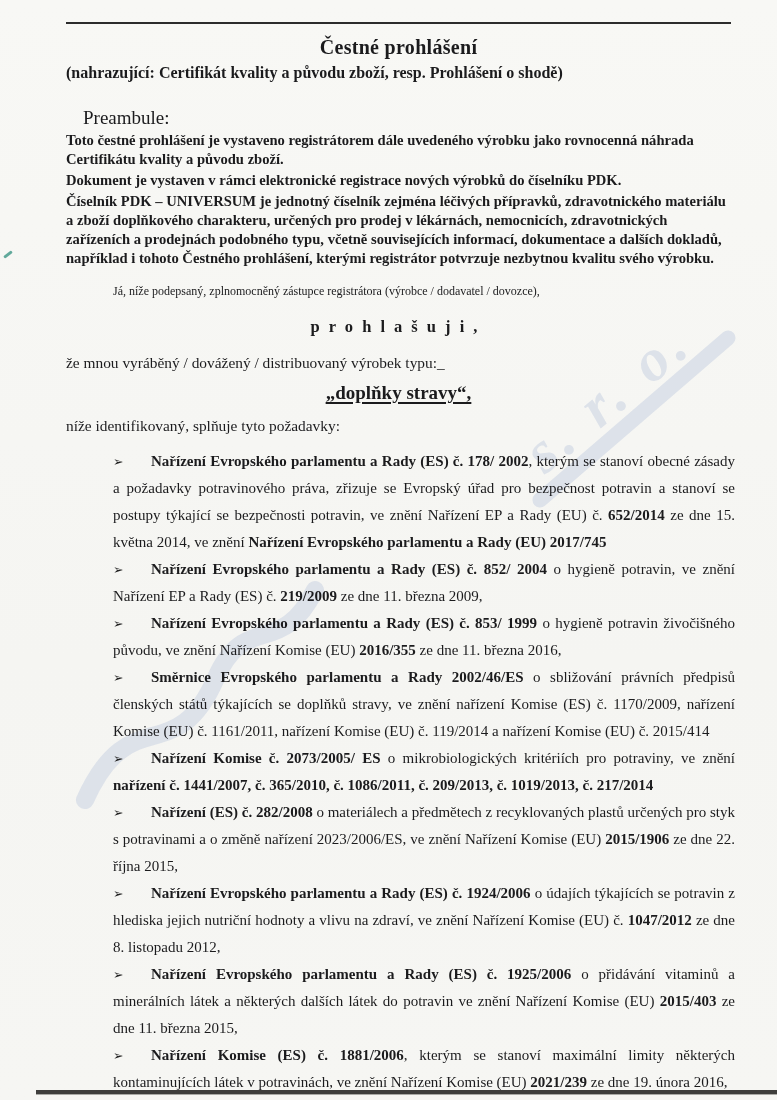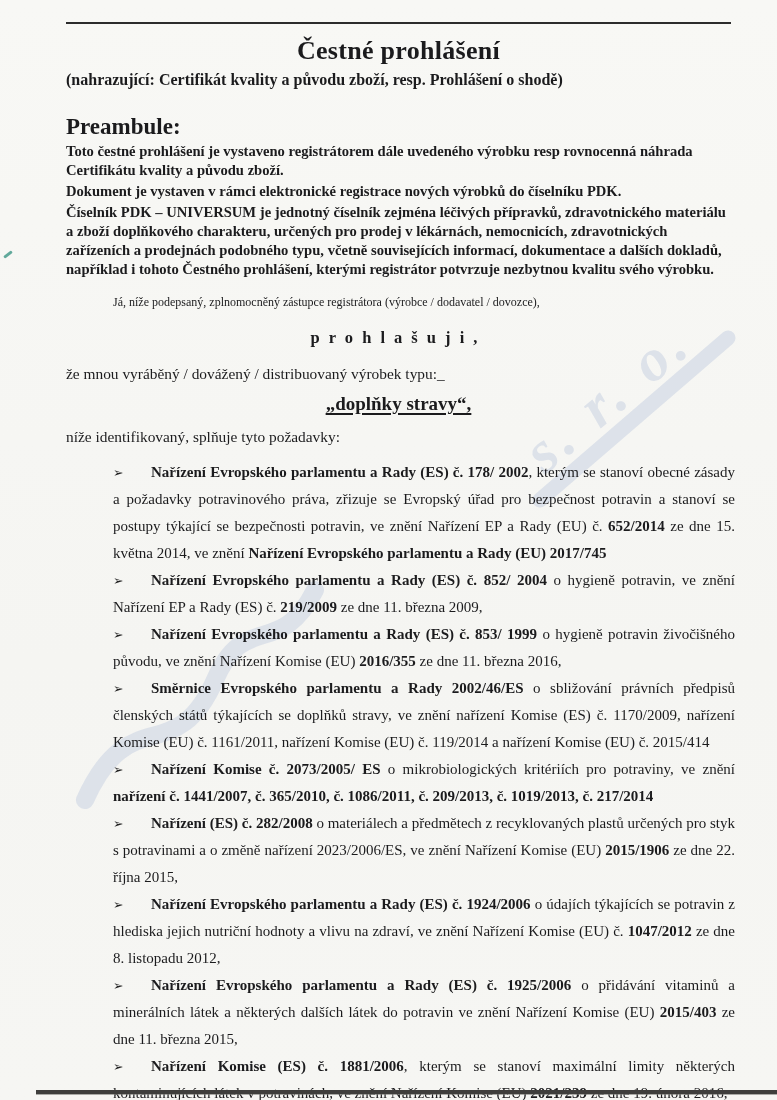--- a/index.html
+++ b/index.html
@@ -9,23 +9,23 @@
     font-family:"Liberation Serif","DejaVu Serif",serif; color:#1b1b1d;
     overflow:hidden;
   }
   .watermark { position:absolute; inset:0; z-index:0; pointer-events:none; }
   .content { position:relative; z-index:1; padding:8px 46px 0 66px; }
   .doc-code {
     text-align:right; font-family:"Liberation Sans","DejaVu Sans",sans-serif;
     font-style:italic; font-size:15px; letter-spacing:.4px; color:#222; padding-right:2px;
   }
   .head-rule { border:none; border-top:2px solid #2c2c2c; margin:14px 0 0 0; height:0; }
-  .title { text-align:center; font-size:26px; font-weight:bold; margin:12px 0 0; letter-spacing:.3px; }
+  .title { text-align:center; font-size:20px; font-weight:bold; margin:12px 0 0; letter-spacing:.3px; }
   .subtitle { font-size:16px; font-weight:bold; margin:5px 0 0; }
-  .pre-h { font-size:23px; font-weight:bold; margin:25px 0 0; }
+  .pre-h { font-size:19px; font-weight:normal; margin:25px 17px 0; }
   .pre-p { font-weight:bold; font-size:14.6px; line-height:19px; margin:2px 0 0; max-width:662px; }
   .intro { font-size:12px; margin:16px 0 0 47px; }
   .verb { text-align:center; font-weight:bold; font-size:16.5px; letter-spacing:.55em; margin:18px 0 0; }
   .typ { font-size:15.4px; margin:17px 0 0; }
   .product { text-align:center; font-size:19px; font-weight:bold; margin:10px 0 0; }
   .product .u { text-decoration:underline; text-decoration-thickness:2px; text-underline-offset:3px; }
   .req-intro { font-size:15.4px; margin:13px 0 0; }
   .reqs { margin:13px 0 0 47px; width:622px; font-size:15px; line-height:27px; text-align:justify; }
   .req { margin:0; }
   .req .marker { display:inline-block; width:38px; font-family:"DejaVu Sans",sans-serif; font-size:12.5px; color:#222; }
@@ -51,21 +51,21 @@
     </g>
     <text transform="translate(545,475) rotate(-40)" font-family="Liberation Serif, serif" font-style="italic" font-weight="bold" font-size="60" letter-spacing="6" fill="#c9d2e2" opacity="0.55">s. r. o.</text>
   </svg>
 
   <div class="content">
     <hr class="head-rule">
     <h1 class="title">Čestné prohlášení</h1>
     <div class="subtitle">(nahrazující: Certifikát kvality a původu zboží, resp. Prohlášení o shodě)</div>
 
     <h2 class="pre-h">Preambule:</h2>
-    <p class="pre-p">Toto čestné prohlášení je vystaveno registrátorem dále uvedeného výrobku resp rovnocenná náhrada Certifikátu kvality a původu zboží.</p>
+    <p class="pre-p">Toto čestné prohlášení je vystaveno registrátorem dále uvedeného výrobku jako rovnocenná náhrada Certifikátu kvality a původu zboží.</p>
     <p class="pre-p">Dokument je vystaven v rámci elektronické registrace nových výrobků do číselníku PDK.</p>
     <p class="pre-p">Číselník PDK – UNIVERSUM je jednotný číselník zejména léčivých přípravků, zdravotnického materiálu a zboží doplňkového charakteru, určených pro prodej v lékárnách, nemocnicích, zdravotnických zařízeních a prodejnách podobného typu, včetně souvisejících informací, dokumentace a dalších dokladů, například i tohoto Čestného prohlášení, kterými registrátor potvrzuje nezbytnou kvalitu svého výrobku.</p>
 
     <p class="intro">Já, níže podepsaný, zplnomocněný zástupce registrátora (výrobce / dodavatel / dovozce),</p>
     <p class="verb">prohlašuji,</p>
     <p class="typ">že mnou vyráběný / dovážený / distribuovaný výrobek typu:_</p>
     <p class="product"><span class="u">„doplňky stravy“,</span></p>
     <p class="req-intro">níže identifikovaný, splňuje tyto požadavky:</p>
 
     <div class="reqs">

